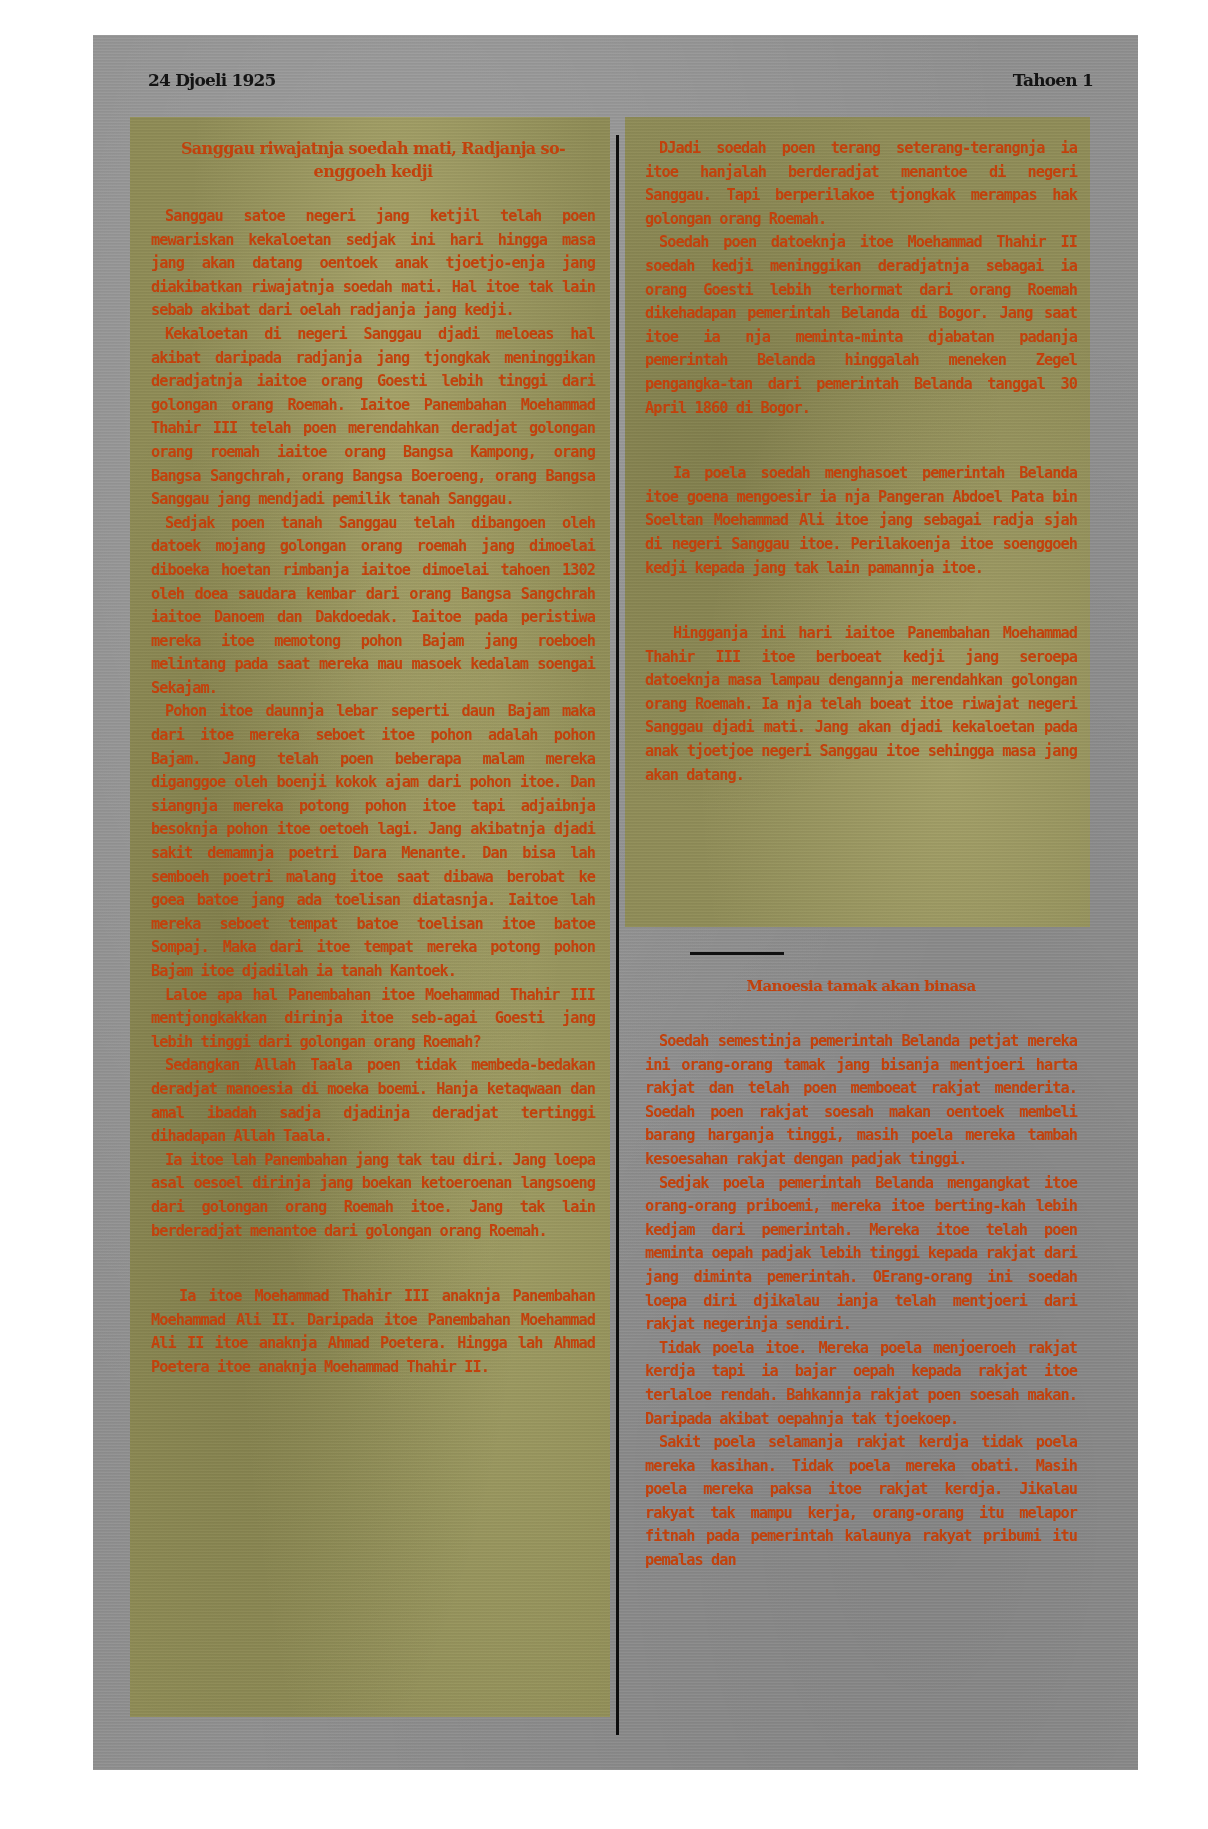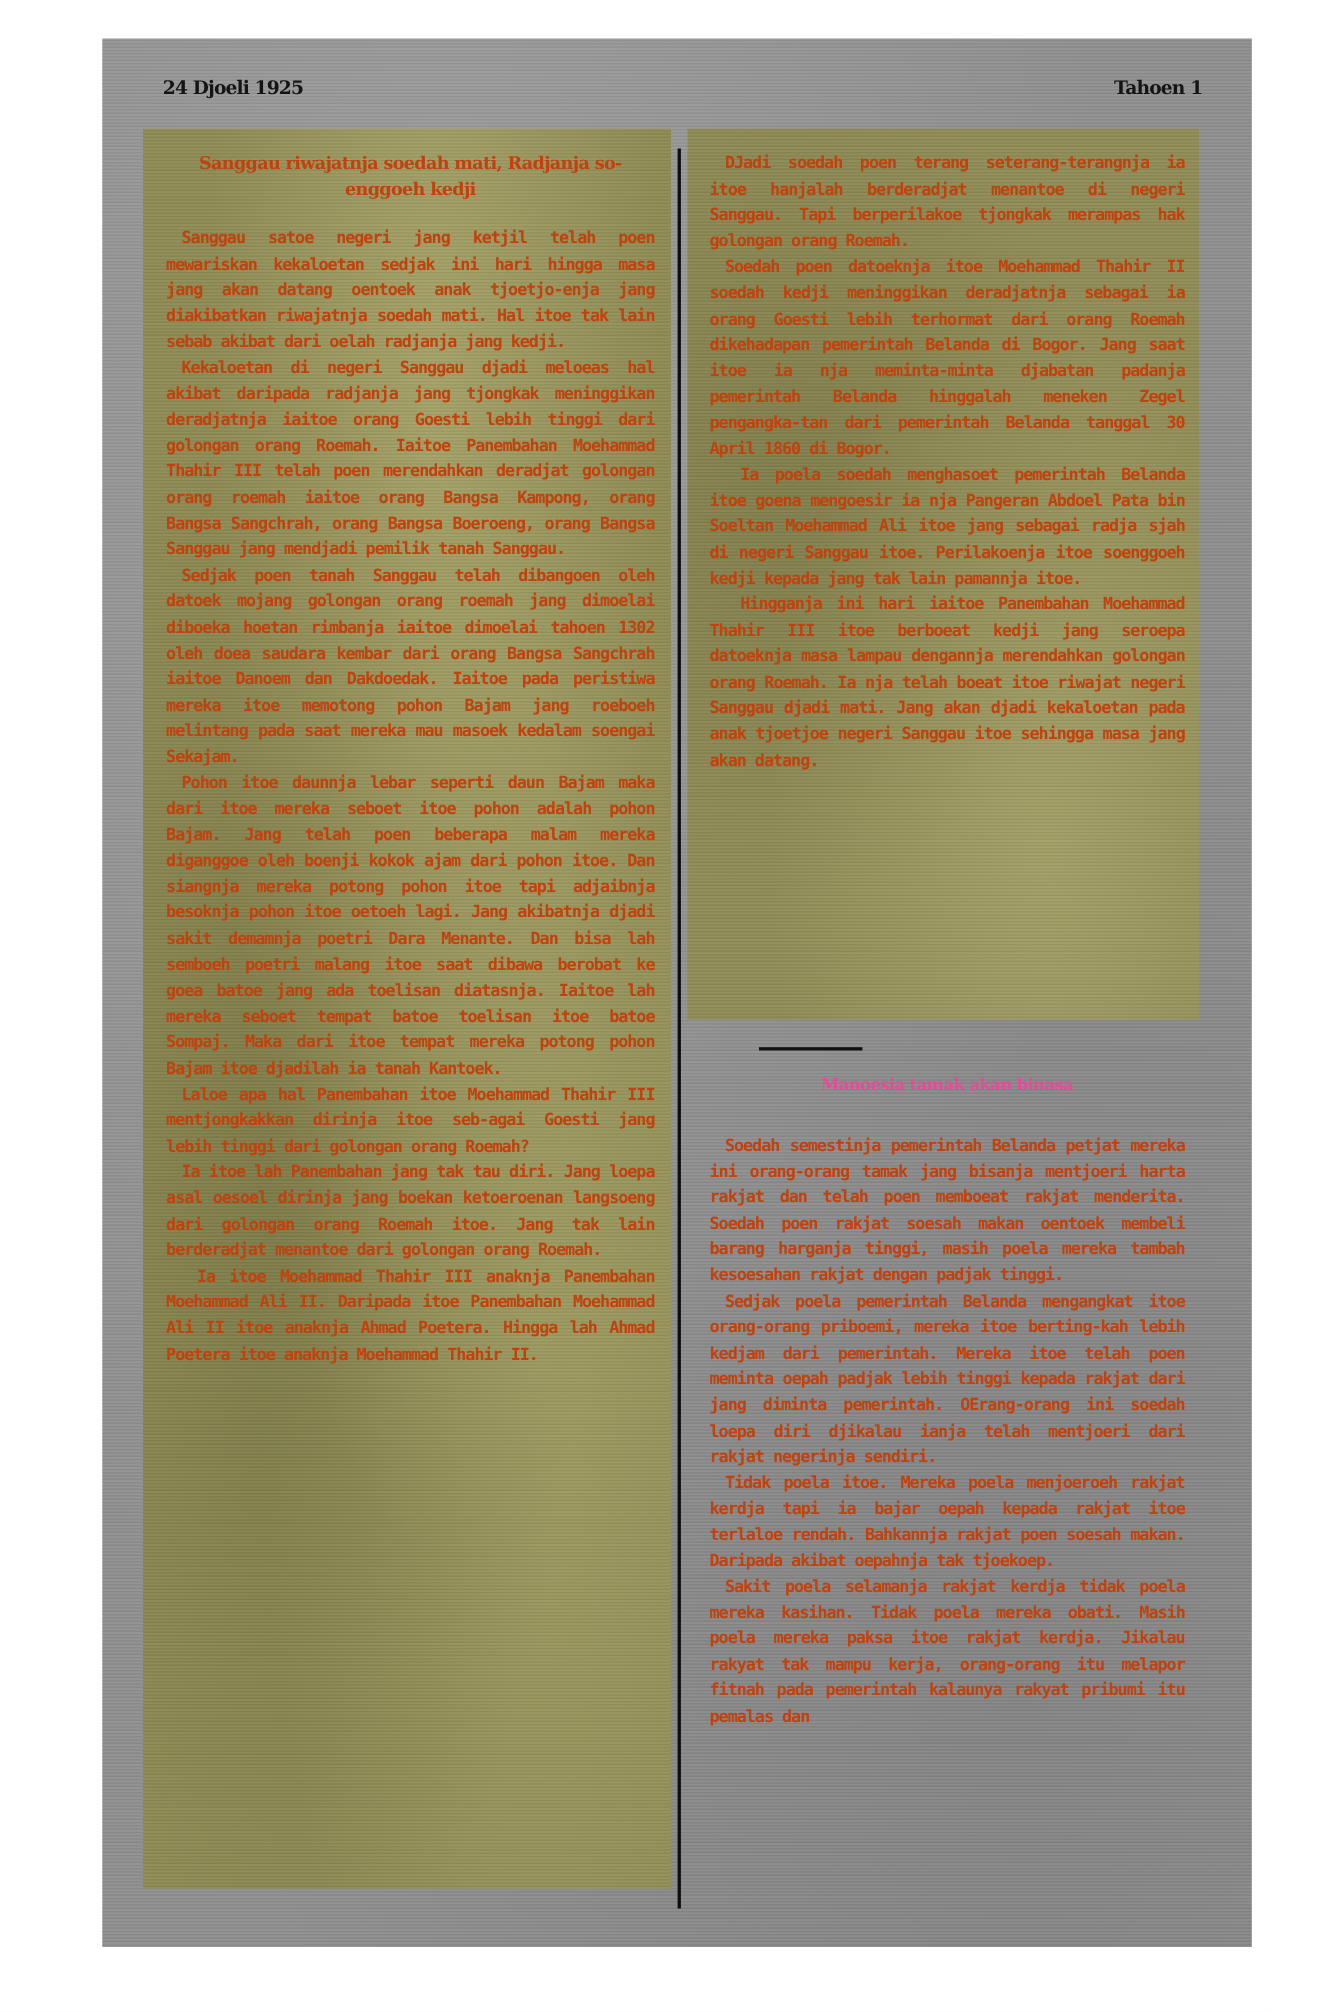--- a/index.html
+++ b/index.html
@@ -47,28 +47,28 @@
   }
   .col.left { left: 58px; top: 102px; width: 444px; }
   .col.right { left: 552px; top: 102px; width: 432px; }
   .col.right2 { left: 552px; top: 1003px; width: 432px; }
   .title {
     font-family: "DejaVu Serif", serif; font-weight: bold; font-size: 16px;
     line-height: 23px; text-align: center; letter-spacing: -0.6px; margin: 0 0 22px 0;
   }
   p { margin: 0; text-indent: 14px; }
   p.cont { text-indent: 0; }
-  p.deep { text-indent: 28px; }
+  p.deep { text-indent: 28px; margin-top: 42px; }
   .sep {
     position: absolute; left: 690px; top: 932px; width: 94px; height: 3px; background: #111;
   }
   .title2 {
     position: absolute; left: 552px; top: 945px; width: 432px;
     font-family: "DejaVu Serif", serif; font-weight: bold; font-size: 15px;
-    text-align: center; color: #ec4899; letter-spacing: -0.6px;
+    text-align: center; color: #c2410c; letter-spacing: -0.6px;
   }
 </style>
 </head>
 <body>
 
 <div class="page">
   <div class="hdr left">24 Djoeli 1925</div>
   <div class="hdr right">Tahoen 1</div>
 </div>
 
@@ -76,20 +76,21 @@
 <div class="panel-right" style="left:625px;top:117px;width:465px;height:810px;"></div>
 <div class="col-rule" style="left:616px;top:135px;"></div>
 
 <div class="col left" style="left:151px;top:137px;">
   <div class="title">Sanggau riwajatnja soedah mati, Radjanja so-enggoeh kedji</div>
   <p>Sanggau satoe negeri jang ketjil telah poen mewariskan kekaloetan sedjak ini hari hingga masa jang akan datang oentoek anak tjoetjo-enja jang diakibatkan riwajatnja soedah mati. Hal itoe tak lain sebab akibat dari oelah radjanja jang kedji.</p>
   <p>Kekaloetan di negeri Sanggau djadi meloeas hal akibat daripada radjanja jang tjongkak meninggikan deradjatnja iaitoe orang Goesti lebih tinggi dari golongan orang Roemah. Iaitoe Panembahan Moehammad Thahir III telah poen merendahkan deradjat golongan orang roemah iaitoe orang Bangsa Kampong, orang Bangsa Sangchrah, orang Bangsa Boeroeng, orang Bangsa Sanggau jang mendjadi pemilik tanah Sanggau.</p>
   <p>Sedjak poen tanah Sanggau telah dibangoen oleh datoek mojang golongan orang roemah jang dimoelai diboeka hoetan rimbanja iaitoe dimoelai tahoen 1302 oleh doea saudara kembar dari orang Bangsa Sangchrah iaitoe Danoem dan Dakdoedak. Iaitoe pada peristiwa mereka itoe memotong pohon Bajam jang roeboeh melintang pada saat mereka mau masoek kedalam soengai Sekajam.</p>
   <p>Pohon itoe daunnja lebar seperti daun Bajam maka dari itoe mereka seboet itoe pohon adalah pohon Bajam. Jang telah poen beberapa malam mereka diganggoe oleh boenji kokok ajam dari pohon itoe. Dan siangnja mereka potong pohon itoe tapi adjaibnja besoknja pohon itoe oetoeh lagi. Jang akibatnja djadi sakit demamnja poetri Dara Menante. Dan bisa lah semboeh poetri malang itoe saat dibawa berobat ke goea batoe jang ada toelisan diatasnja. Iaitoe lah mereka seboet tempat batoe toelisan itoe batoe Sompaj. Maka dari itoe tempat mereka potong pohon Bajam itoe djadilah ia tanah Kantoek.</p>
   <p>Laloe apa hal Panembahan itoe Moehammad Thahir III mentjongkakkan dirinja itoe seb-agai Goesti jang lebih tinggi dari golongan orang Roemah?</p>
+  <p>Sedangkan Allah Taala poen tidak membeda-bedakan deradjat manoesia di moeka boemi. Hanja ketaqwaan dan amal ibadah sadja djadinja deradjat tertinggi dihadapan Allah Taala.</p>
   <p>Ia itoe lah Panembahan jang tak tau diri. Jang loepa asal oesoel dirinja jang boekan ketoeroenan langsoeng dari golongan orang Roemah itoe. Jang tak lain berderadjat menantoe dari golongan orang Roemah.</p>
   <p class="deep">Ia itoe Moehammad Thahir III anaknja Panembahan Moehammad Ali II. Daripada itoe Panembahan Moehammad Ali II itoe anaknja Ahmad Poetera. Hingga lah Ahmad Poetera itoe anaknja Moehammad Thahir II.</p>
 </div>
 
 <div class="col right" style="left:645px;top:137px;">
   <p>DJadi soedah poen terang seterang-terangnja ia itoe hanjalah berderadjat menantoe di negeri Sanggau. Tapi berperilakoe tjongkak merampas hak golongan orang Roemah.</p>
   <p>Soedah poen datoeknja itoe Moehammad Thahir II soedah kedji meninggikan deradjatnja sebagai ia orang Goesti lebih terhormat dari orang Roemah dikehadapan pemerintah Belanda di Bogor. Jang saat itoe ia nja meminta-minta djabatan padanja pemerintah Belanda hinggalah meneken Zegel pengangka-tan dari pemerintah Belanda tanggal 30 April 1860 di Bogor.</p>
   <p class="deep">Ia poela soedah menghasoet pemerintah Belanda itoe goena mengoesir ia nja Pangeran Abdoel Pata bin Soeltan Moehammad Ali itoe jang sebagai radja sjah di negeri Sanggau itoe. Perilakoenja itoe soenggoeh kedji kepada jang tak lain pamannja itoe.</p>
   <p class="deep">Hingganja ini hari iaitoe Panembahan Moehammad Thahir III itoe berboeat kedji jang seroepa datoeknja masa lampau dengannja merendahkan golongan orang Roemah. Ia nja telah boeat itoe riwajat negeri Sanggau djadi mati. Jang akan djadi kekaloetan pada anak tjoetjoe negeri Sanggau itoe sehingga masa jang akan datang.</p>
 </div>

